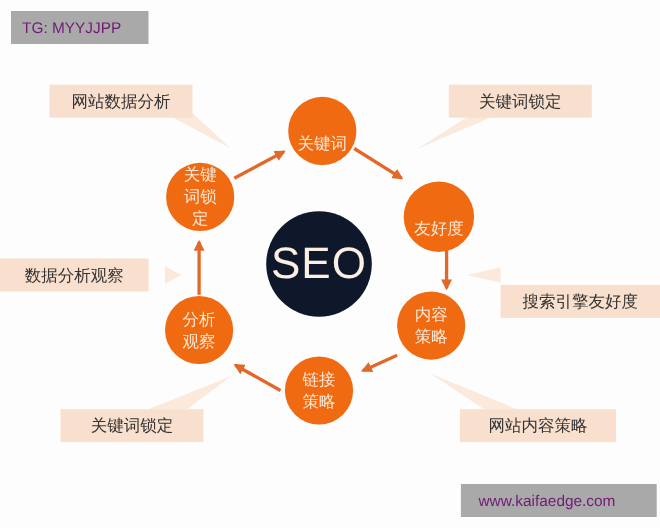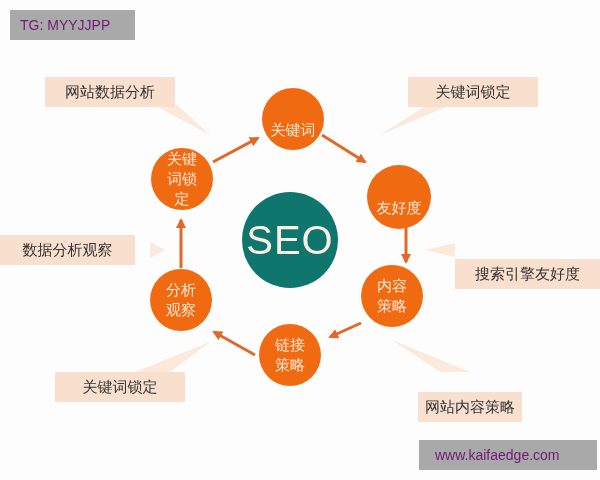--- a/index.html
+++ b/index.html
@@ -8,21 +8,21 @@
   .watermark { position:absolute; background:#a9a9a9; color:#701a75; font-family:"Liberation Sans", sans-serif;
                font-size:14px; line-height:30px; padding:0 10px; }
   #wm-top { left:10px; top:10px; height:30px; width:105px; }
   #wm-bottom { left:419px; top:440px; height:30px; width:152px;padding-left:16px; }
   svg.diagram { position:absolute; left:0; top:0; }
   .node { position:absolute; border-radius:50%; background:#f06a12; color:#fbe7d6;
           display:flex; align-items:center; justify-content:center; text-align:center;
           font-size:15px; line-height:20px; box-sizing:border-box; }
   .node span { display:block; width:34px; word-break:break-all; }
   .node.wide span { width:60px;margin-top:21px; }
-  .seo { position:absolute; border-radius:50%; background:#0f766e; color:#fbefe4;
+  .seo { position:absolute; border-radius:50%; background:#0f172a; color:#fbefe4;
          display:flex; align-items:center; justify-content:center; font-family:"Liberation Sans", sans-serif;
          font-size:40px; letter-spacing:1px; }
   .callout { position:absolute; background:#f9dfcd; color:#333; font-size:15px; line-height:30px; height:30px;
              text-align:center; white-space:nowrap; }
 </style>
 </head>
 <body>
 
 <div id="wm-top" class="watermark">TG: MYYJJPP</div>
 
@@ -46,21 +46,21 @@
   <line x1="361" y1="323" x2="330" y2="337" stroke="#e0692a" stroke-width="3" marker-end="url(#ah)"></line>
   <line x1="255" y1="355" x2="214" y2="332" stroke="#e0692a" stroke-width="3" marker-end="url(#ah)"></line>
   <line x1="181" y1="268" x2="181" y2="220" stroke="#e0692a" stroke-width="3" marker-end="url(#ah)"></line>
 </svg>
 
 <div class="callout" style="left:45px;top:77px;width:130px;">网站数据分析</div>
 <div class="callout" style="left:408px;top:77px;width:130px;">关键词锁定</div>
 <div class="callout" style="left:0px;top:235px;width:135px;">数据分析观察</div>
 <div class="callout" style="left:455px;top:235px;width:145px;margin-top:24px;">搜索引擎友好度</div>
 <div class="callout" style="left:55px;top:372px;width:130px;">关键词锁定</div>
-<div class="callout" style="left:418px;top:392px;width:104px;">网站内容策略</div>
+<div class="callout" style="left:418px;top:372px;width:142px;">网站内容策略</div>
 
 <div class="seo" style="left:242px;top:192px;width:96px;height:96px;">
   <span>SEO</span>
 </div>
 
 <div class="node wide" style="left:262px;top:88px;width:62px;height:62px;">
   <span>关键词</span>
 </div>
 <div class="node wide" style="left:367px;top:165px;width:64px;height:64px;">
   <span>友好度</span>

